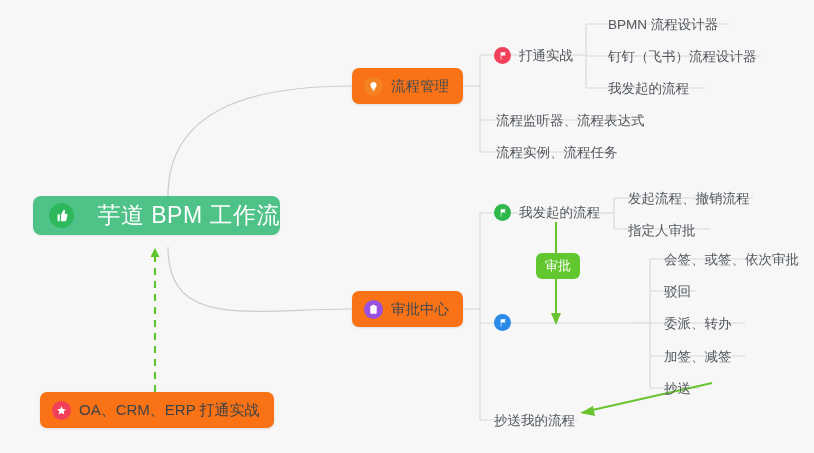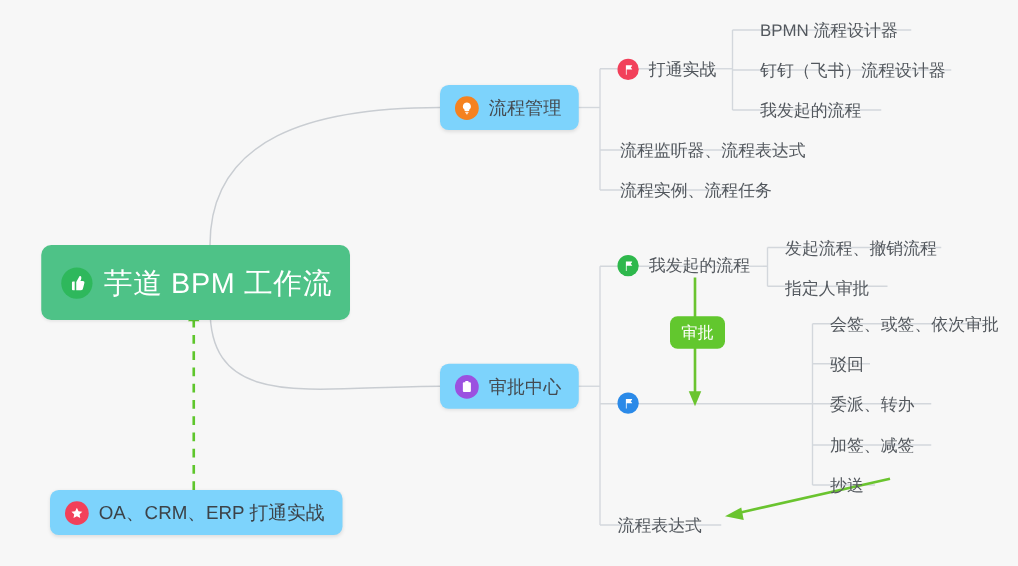--- a/index.html
+++ b/index.html
@@ -11,31 +11,32 @@
     position:relative;
   }
   #canvas{position:absolute;inset:0;width:814px;height:453px;}
   svg.links{position:absolute;left:0;top:0;width:814px;height:453px;pointer-events:none;}
 
   
   .node{position:absolute;display:flex;align-items:center;box-sizing:border-box;white-space:nowrap;}
 
   
   .root{
-    left:33px;top:196px;width:247px;height:60px;
+    left:33px;top:196px;width:247px;height:39px;
     background:#4ec287;border-radius:8px;
     color:#ffffff;font-size:23px;letter-spacing:.5px;
     padding-left:16px;
     box-shadow:0 1px 2px rgba(0,0,0,.06);
+    justify-content:space-between;
   }
   .root .label{margin-left:9px;}
 
   
   .card{
-    background:#7dd3fc;border-radius:7px;height:36px;
+    background:#f97316;border-radius:7px;height:36px;
     padding:0 14px 0 12px;font-size:14.5px;color:#444a50;
     box-shadow:0 1px 3px rgba(0,0,0,.10);
   }
   .card .label{margin-left:8px;}
 
   
   .card.wide{font-size:15px;color:#3c4248;height:36px;}
 
   
   .leaf{
@@ -223,21 +224,21 @@
     <span class="label">委派、转办</span>
   </div>
   <div class="node leaf noicon" style="left:660px;top:343px;">
     <span class="label">加签、减签</span>
   </div>
   <div class="node leaf noicon" style="left:660px;top:375px;">
     <span class="label">抄送</span>
   </div>
 
   <div class="node leaf noicon" style="left:490px;top:407px;">
-    <span class="label">流程表达式</span>
+    <span class="label">抄送我的流程</span>
   </div>
 
   <div class="node tag" style="left:536px;top:253px;align-items:center;">
     <span class="label">审批</span>
   </div>
 
   <div class="node card wide" style="left:40px;top:392px;">
     <span class="ric redstar mid">
       <svg width="11" height="11" viewBox="0 0 24 24" fill="#ffffff">
         <path d="M12 2.6l2.9 6 6.6.9-4.8 4.6 1.2 6.5L12 17.6 6.1 20.6l1.2-6.5L2.5 9.5l6.6-.9z"></path>

